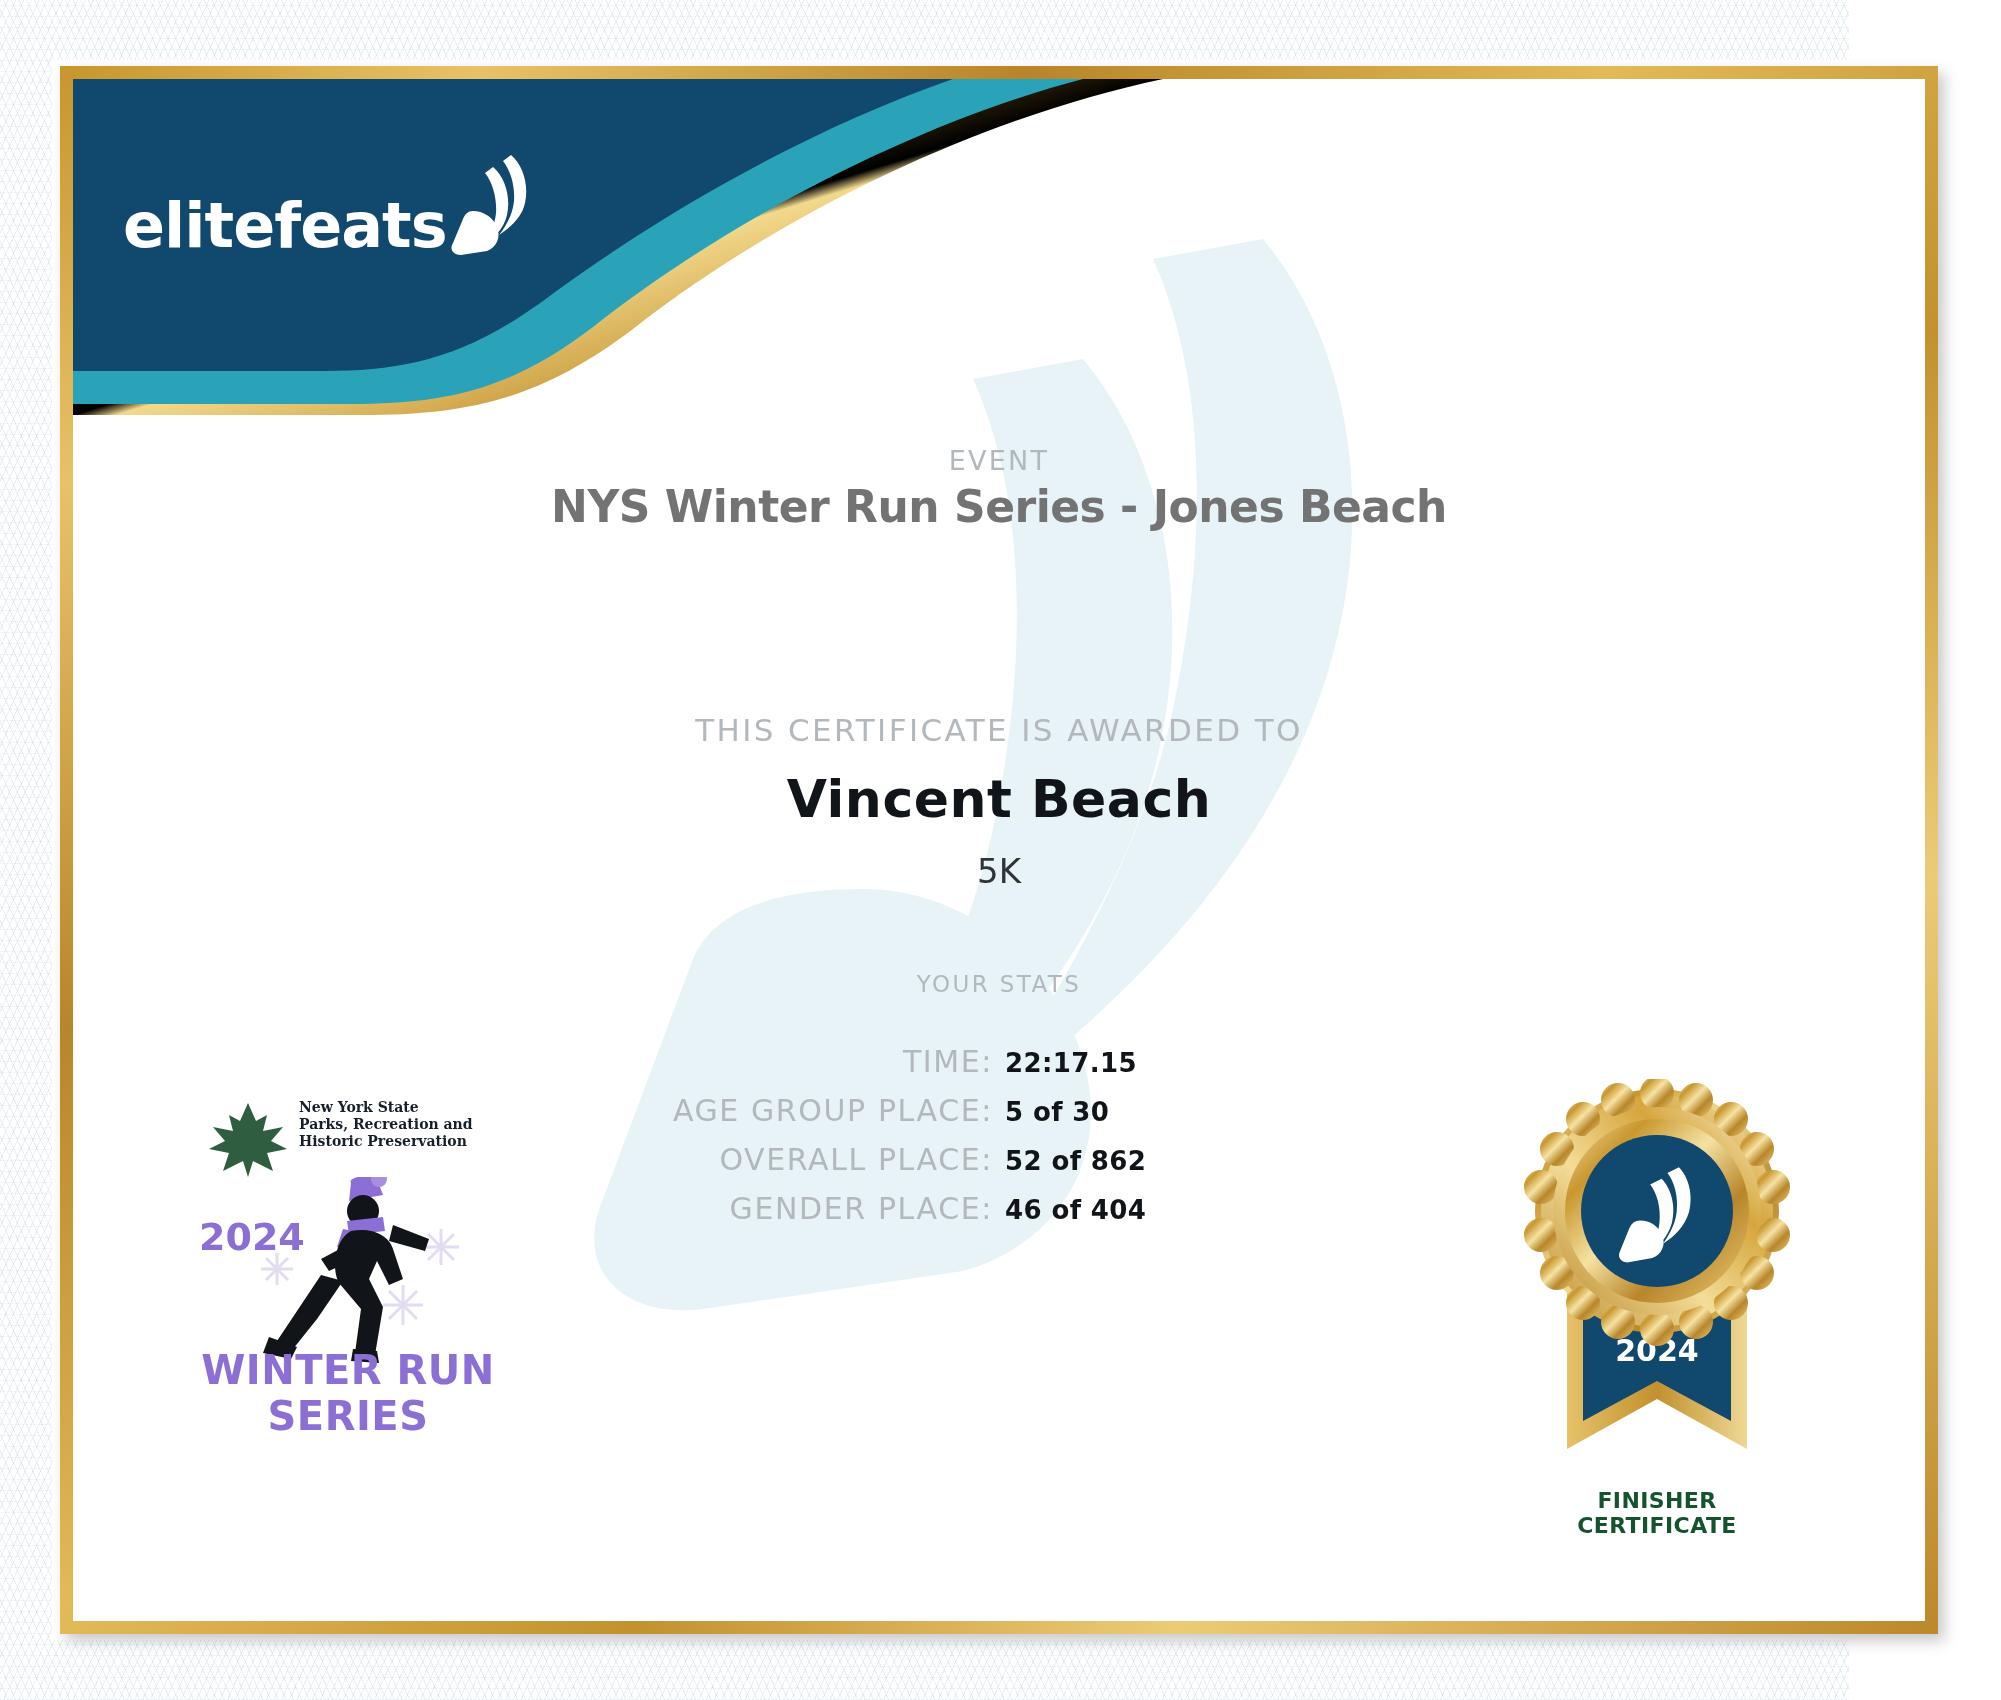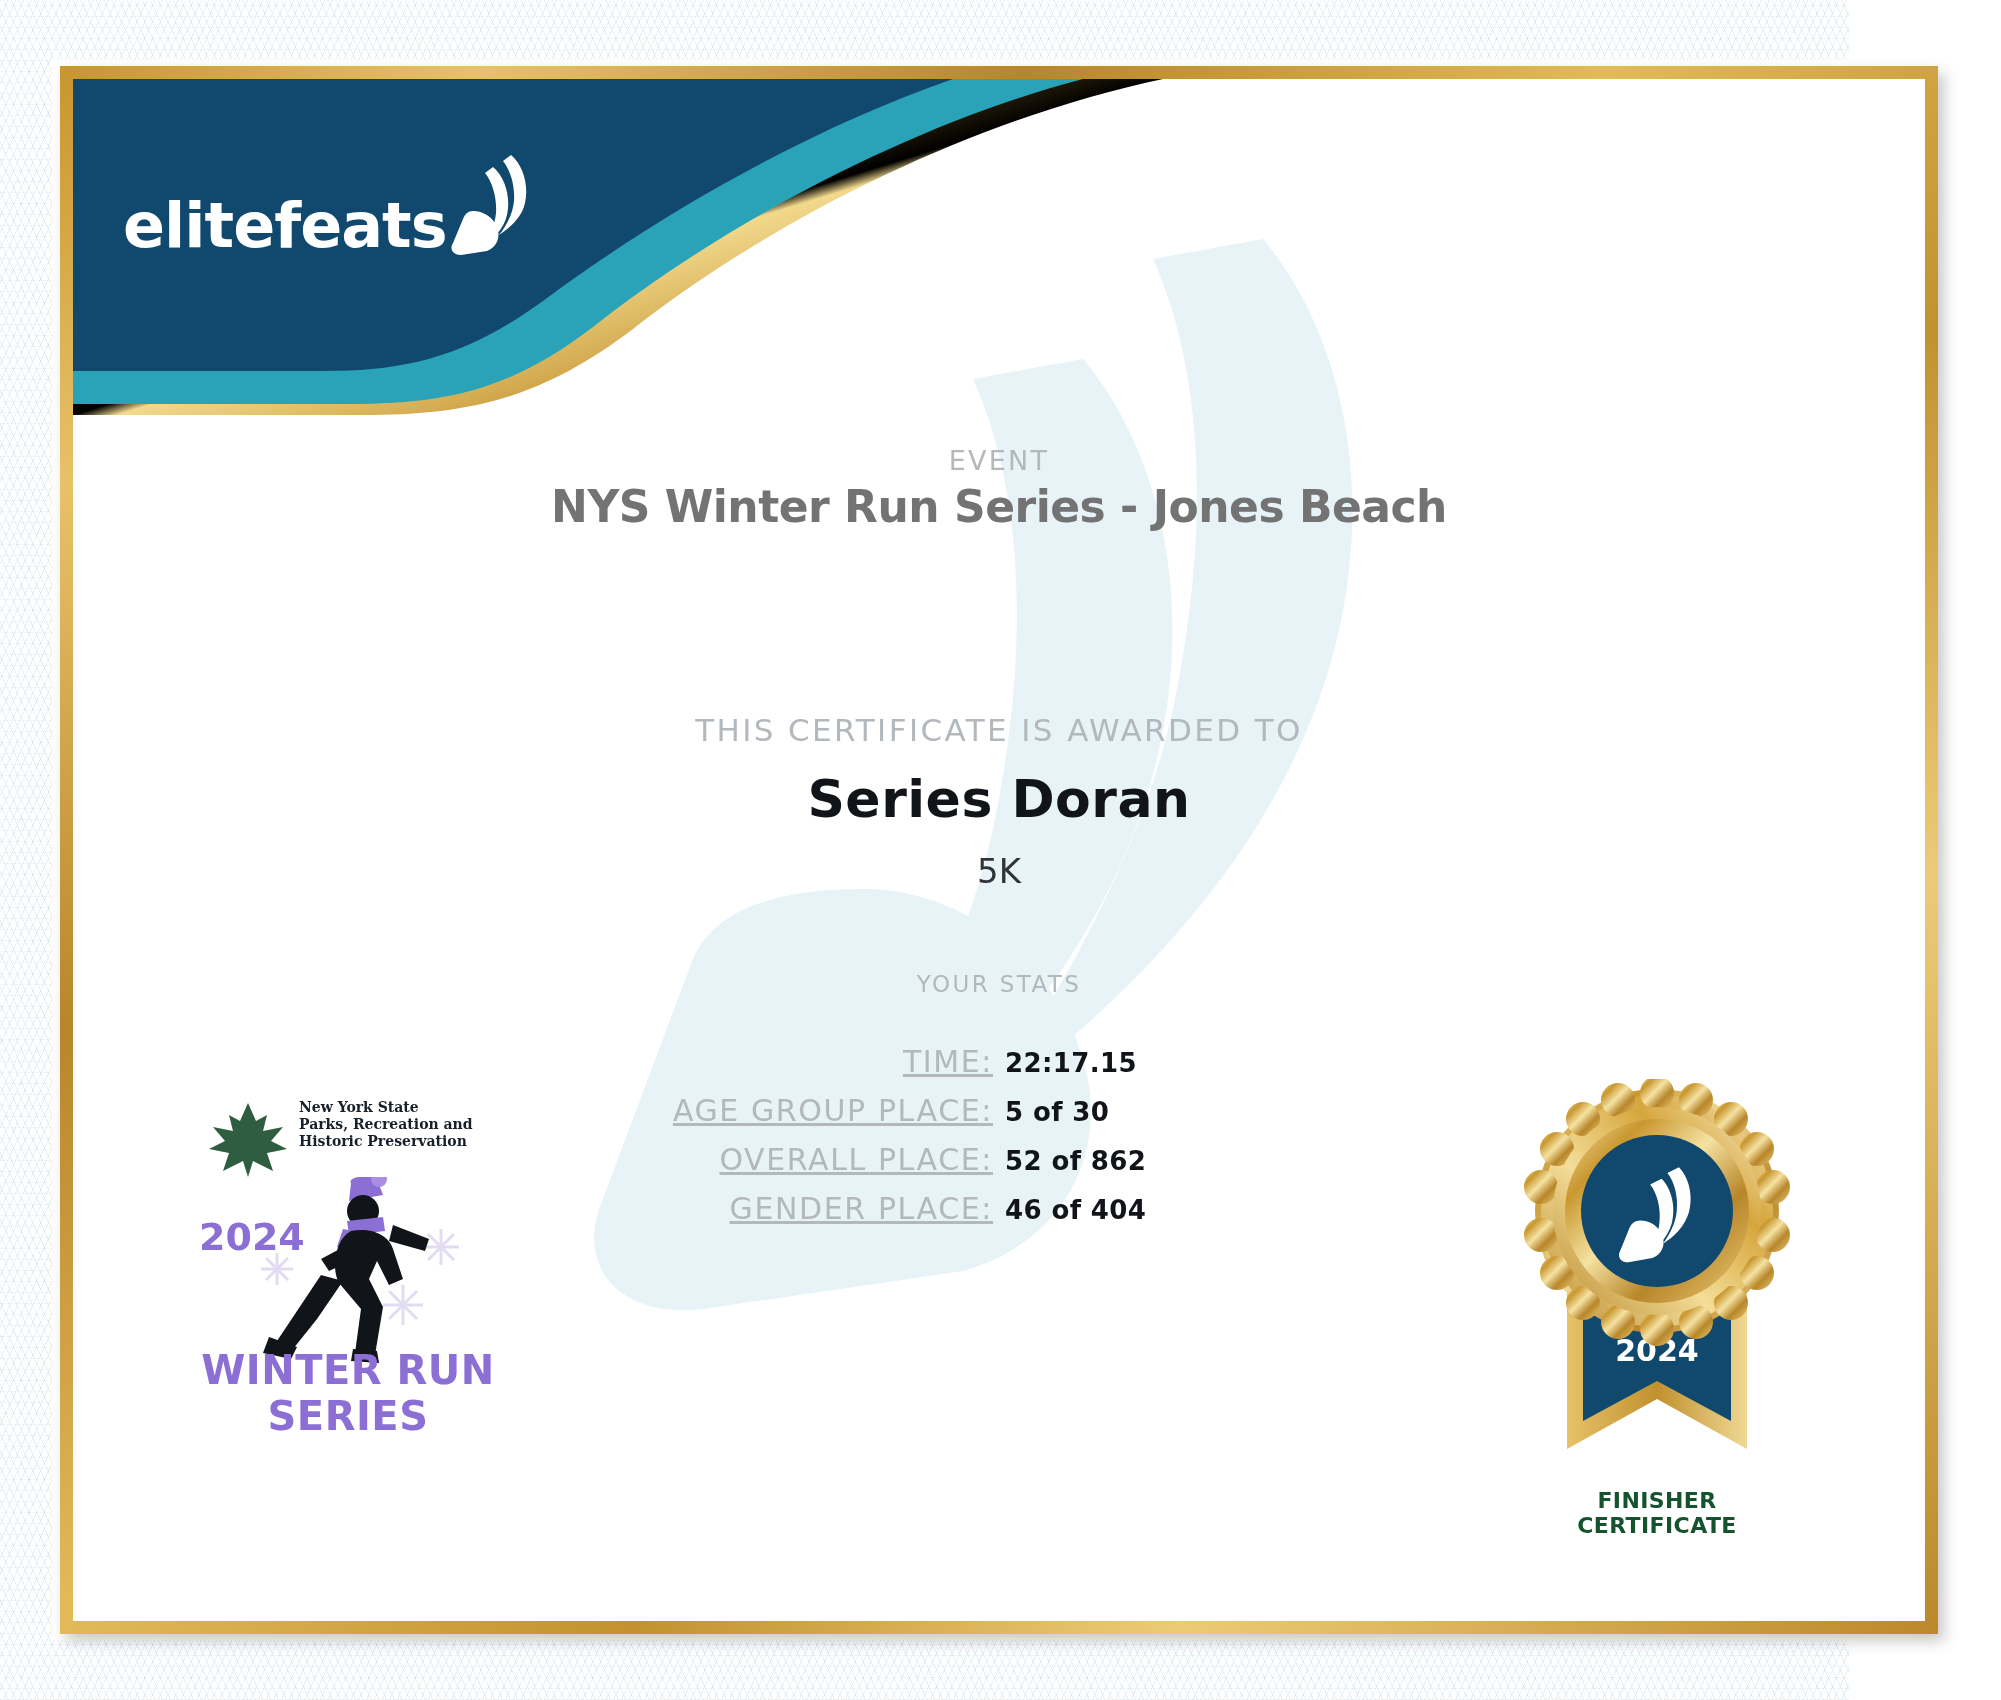--- a/index.html
+++ b/index.html
@@ -154,21 +154,20 @@
     align-items: baseline;
     margin-bottom: 14px;
   }
   .stat-label {
     width: 520px;
     text-align: right;
     color: #b3b8bd;
     font-size: 30px;
     letter-spacing: 1.6px;
     padding-right: 12px;
-    text-decoration: underline;
   }
   .stat-value {
     width: 520px;
     text-align: left;
     color: #111418;
     font-size: 26px;
     font-weight: 700;
     letter-spacing: 0.4px;
   }
 
@@ -276,21 +275,21 @@
         <path d="M300 690 C400 690 490 760 520 860 C548 954 500 1044 400 1072 L140 1110 C60 1120 10 1070 40 1000 L130 760 C150 712 210 690 300 690 Z"></path>
       </g>
     </svg>
 
     <div id="content">
 
       <div class="kicker" id="event-kicker">EVENT</div>
       <div id="event-name">NYS Winter Run Series - Jones Beach</div>
 
       <div class="kicker" id="awarded-kicker">THIS CERTIFICATE IS AWARDED TO</div>
-      <div id="athlete-name">Series Doran</div>
+      <div id="athlete-name">Vincent Beach</div>
       <div id="athlete-distance">5K</div>
 
       <div class="kicker" id="stats-kicker">YOUR STATS</div>
 
       <div id="stats-table">
         <div class="stat-row">
           <div class="stat-label">TIME:</div>
           <div class="stat-value">22:17.15</div>
         </div>
         <div class="stat-row">

